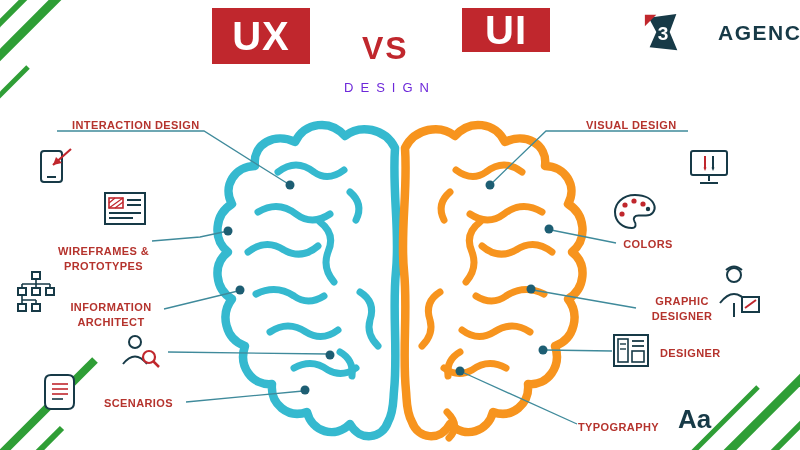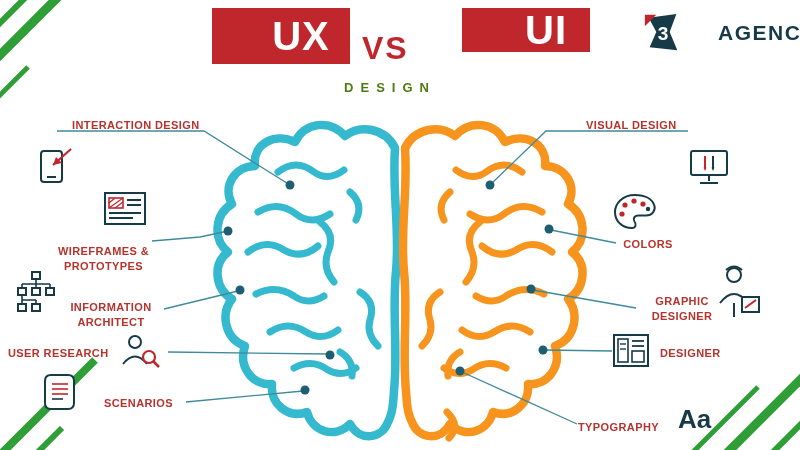--- a/index.html
+++ b/index.html
@@ -3,23 +3,23 @@
 <meta charset="utf-8">
 <style>
   html,body{margin:0;padding:0;background:#fff;}
   .stage{position:relative;width:800px;height:450px;background:#ffffff;overflow:hidden;
          font-family:"Liberation Sans",sans-serif;}
   .abs{position:absolute;}
   svg{display:block;}
   .red-label{color:#b5332d;font-weight:bold;font-size:11px;letter-spacing:.4px;line-height:1.35;}
   .center{text-align:center;}
   .badge{background:#c0272d;color:#ffffff;font-weight:bold;font-size:40px;
-         display:flex;align-items:center;justify-content:center;letter-spacing:1px;padding-left:40px;}
+         display:flex;align-items:center;justify-content:center;letter-spacing:1px;}
   .vs{color:#c0272d;font-weight:bold;font-size:32px;letter-spacing:2px;margin-top:12px;}
-  .design{color:#4d7c0f;font-weight:bold;font-size:13px;letter-spacing:7px;text-align:center;}
+  .design{color:#6d28d9;font-weight:normal;font-size:13px;letter-spacing:7px;text-align:center;}
   .logo{display:flex;align-items:center;gap:4px;}
   .logo-text{color:#173a47;font-weight:bold;font-size:21px;letter-spacing:1.5px;margin-left:30px;}
   .aa{color:#173a47;font-weight:bold;font-size:26px;text-align:right;}
   .z0{z-index:0}.z1{z-index:1}.z2{z-index:2}.z3{z-index:3}
 </style>
 </head>
 <body>
 
 <div class="stage">
 
@@ -115,21 +115,20 @@
       <circle cx="549" cy="229" r="4.5"></circle>
       <circle cx="531" cy="289" r="4.5"></circle>
       <circle cx="543" cy="350" r="4.5"></circle>
       <circle cx="460" cy="371" r="4.5"></circle>
     </g>
   </svg>
 
   <div class="abs red-label z3" style="left:72px;top:118px;width:160px">INTERACTION DESIGN</div>
   <div class="abs red-label center z3" style="left:46px;top:244px;width:115px">WIREFRAMES &amp; PROTOTYPES</div>
   <div class="abs red-label center z3" style="left:60px;top:300px;width:102px">INFORMATION ARCHITECT</div>
-  <div class="abs red-label z3" style="left:8px;top:346px;width:110px">USER RESEARCH</div>
   <div class="abs red-label z3" style="left:104px;top:396px;width:90px">SCENARIOS</div>
 
   <div class="abs z3" style="left:38px;top:146px">
     <svg width="36" height="40" viewBox="0 0 36 40">
       <rect x="3" y="5" width="21" height="31" rx="3" fill="#fff" stroke="#173a47" stroke-width="2"></rect>
       <line x1="9" y1="31" x2="18" y2="31" stroke="#173a47" stroke-width="2"></line>
       <line x1="33" y1="3" x2="15" y2="19" stroke="#c0272d" stroke-width="2.2"></line>
       <polygon points="15,19 24,17 18,11" fill="#c0272d"></polygon>
     </svg>
   </div>

